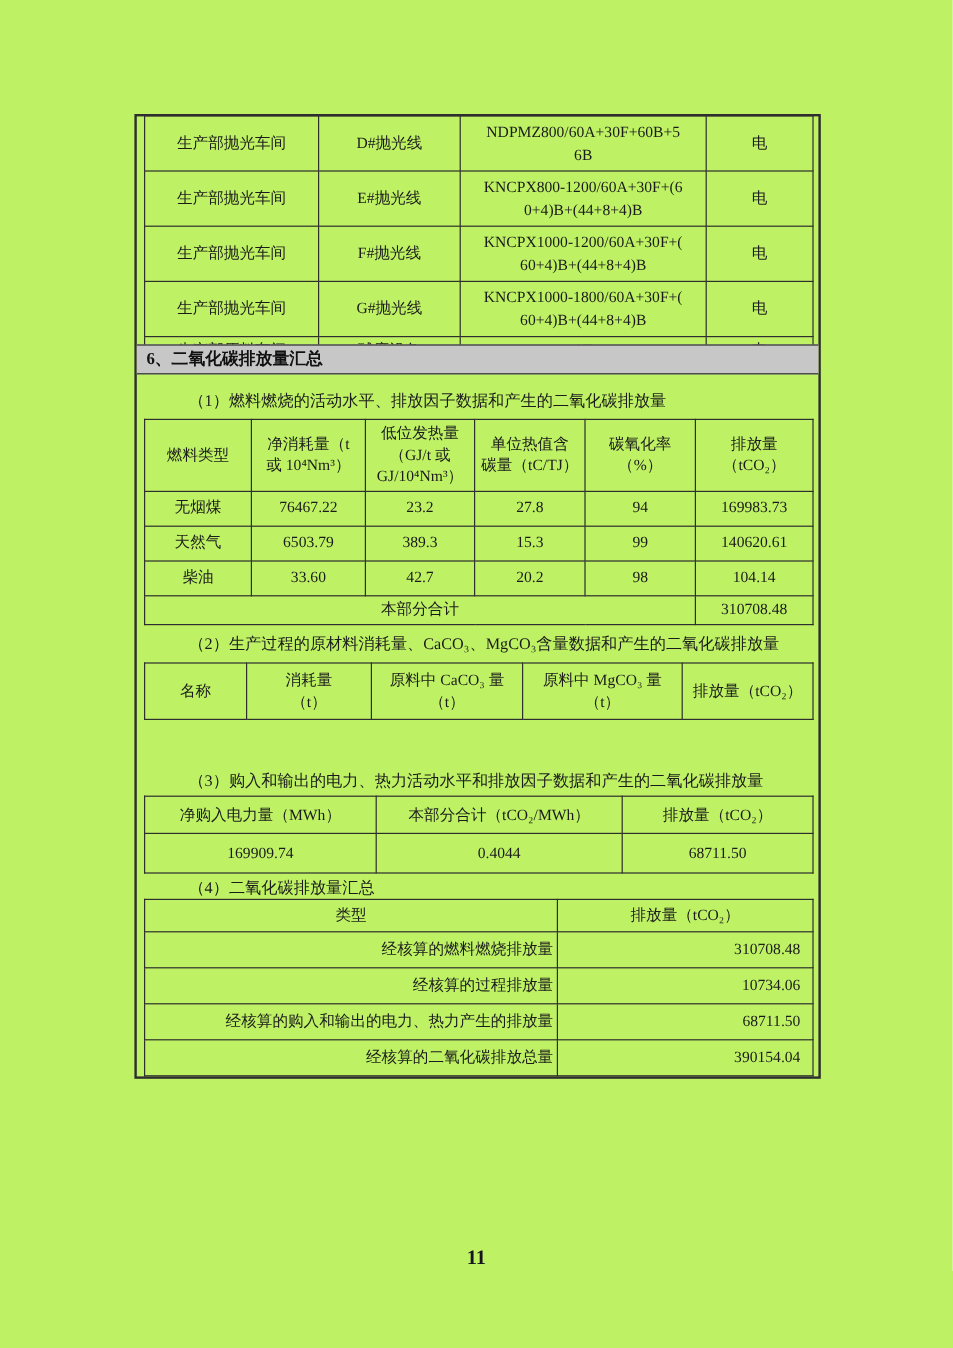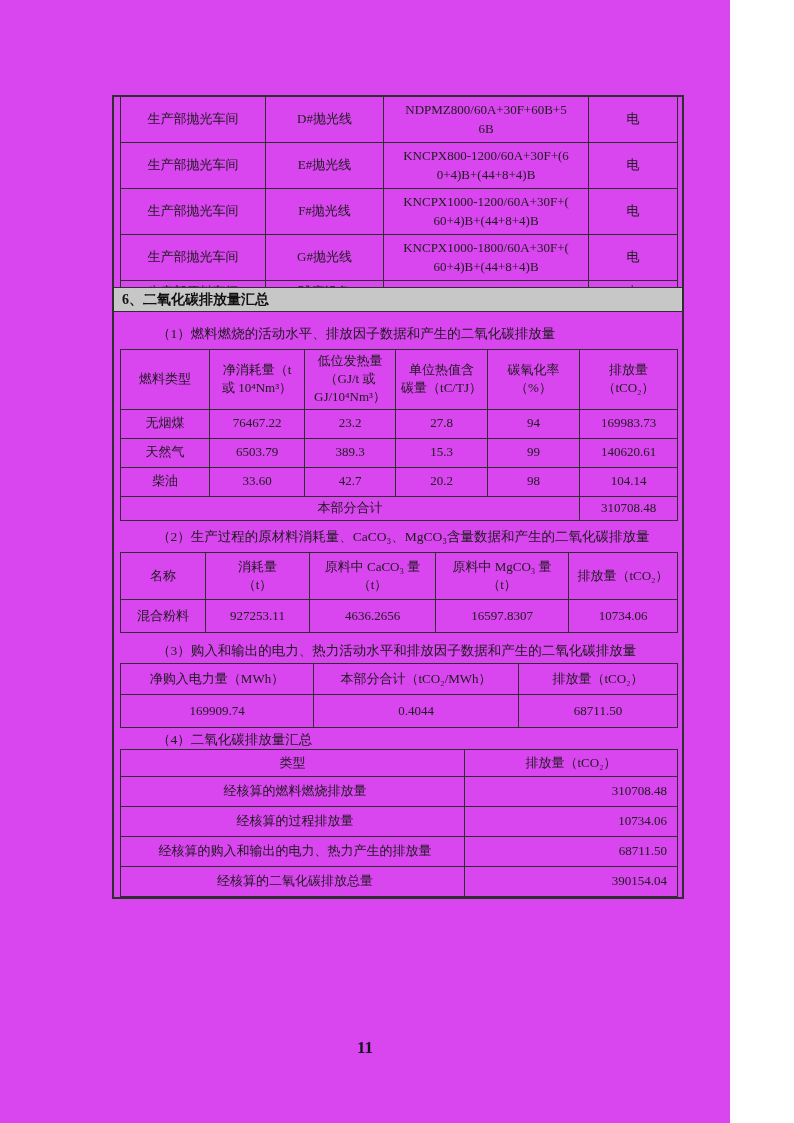--- a/index.html
+++ b/index.html
@@ -3,21 +3,21 @@
 <meta charset="utf-8">
 <style>
   * { box-sizing: border-box; margin: 0; padding: 0; }
   html, body { background: #ffffff; }
   body {
     width: 794px; height: 1123px;
     font-family: "Liberation Serif", "DejaVu Serif", serif;
     color: #1b1b1b;
     position: relative;
   }
-  .page { position: relative; width: 730px; height: 1123px; background: #d946ef; overflow: hidden; }
+  .page { position: relative; width: 794px; height: 1123px; background: #bef264; overflow: hidden; }
 
   .frame {
     position: absolute; left: 112px; top: 95px;
     width: 572px; height: 804px;
     border: 2px solid #2e2e2e;
   }
 
   table.tbl {
     border-collapse: collapse;
     table-layout: fixed;
@@ -71,21 +71,21 @@
   .t2 tr.hdr  { height: 47px; }
   .t2 tr.data { height: 33px; }
 
   .t3 { left: 6px; top: 566px; width: 557px; }
   .t3 tr.hdr  { height: 31px; }
   .t3 tr.data { height: 33px; }
 
   .t4 { left: 6px; top: 652px; width: 557px; }
   .t4 tr.hdr  { height: 27px; }
   .t4 tr.data { height: 30px; }
-  .t4 td.lbl { text-align: center;  padding-left: 8px;  }
+  .t4 td.lbl { text-align: right;  padding-left: 8px;  }
   .t4 td.val { text-align: right; padding-right: 10px; }
 
   .pageno {
     position: absolute; left: 0; right: 0; top: 1038px;
     text-align: center;
     font-size: 17px; font-weight: bold; color: #14141f;
   }
 </style>
 </head>
 <body>
@@ -209,27 +209,20 @@
           <tr class="hdr">
         <th>名称</th>
         <th>消耗量
 （t）</th>
         <th>原料中 CaCO₃ 量
 （t）</th>
         <th>原料中 MgCO₃ 量
 （t）</th>
         <th>排放量（tCO₂）</th>
       </tr>
-      <tr class="data">
-        <td>混合粉料</td>
-        <td>927253.11</td>
-        <td>4636.2656</td>
-        <td>16597.8307</td>
-        <td>10734.06</td>
-      </tr>
     </tbody>
       </table>
 
     <div class="caption cap3">（3）购入和输出的电力、热力活动水平和排放因子数据和产生的二氧化碳排放量</div>
     <table class="tbl t3">
       <colgroup>
           <col style="width:193px">
           <col style="width:205px">
           <col style="width:159px">
         </colgroup>

